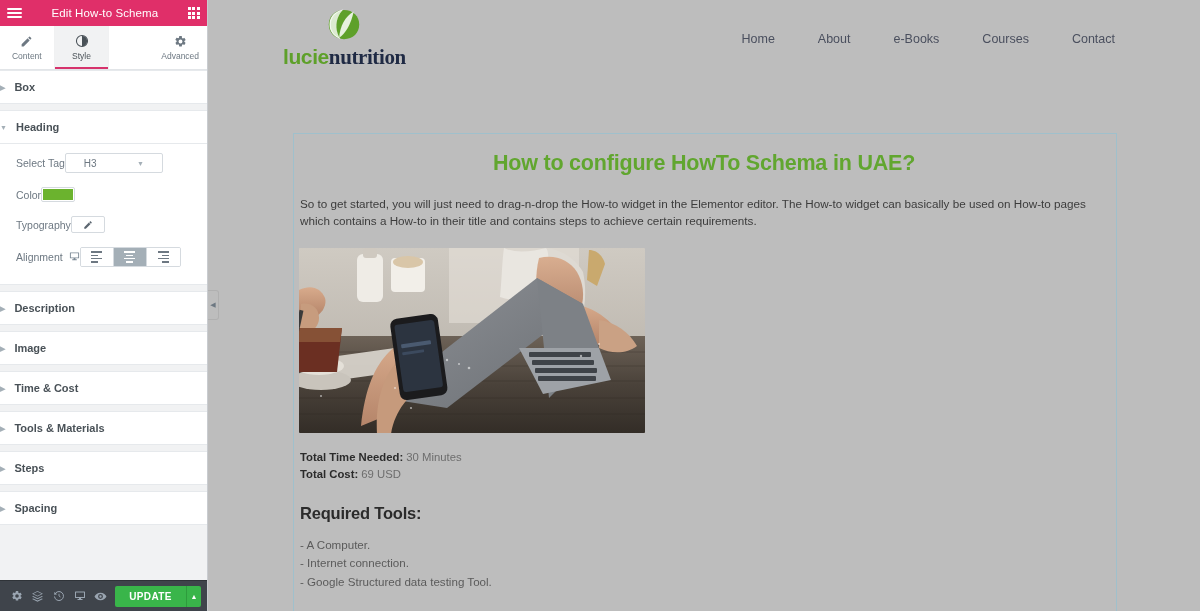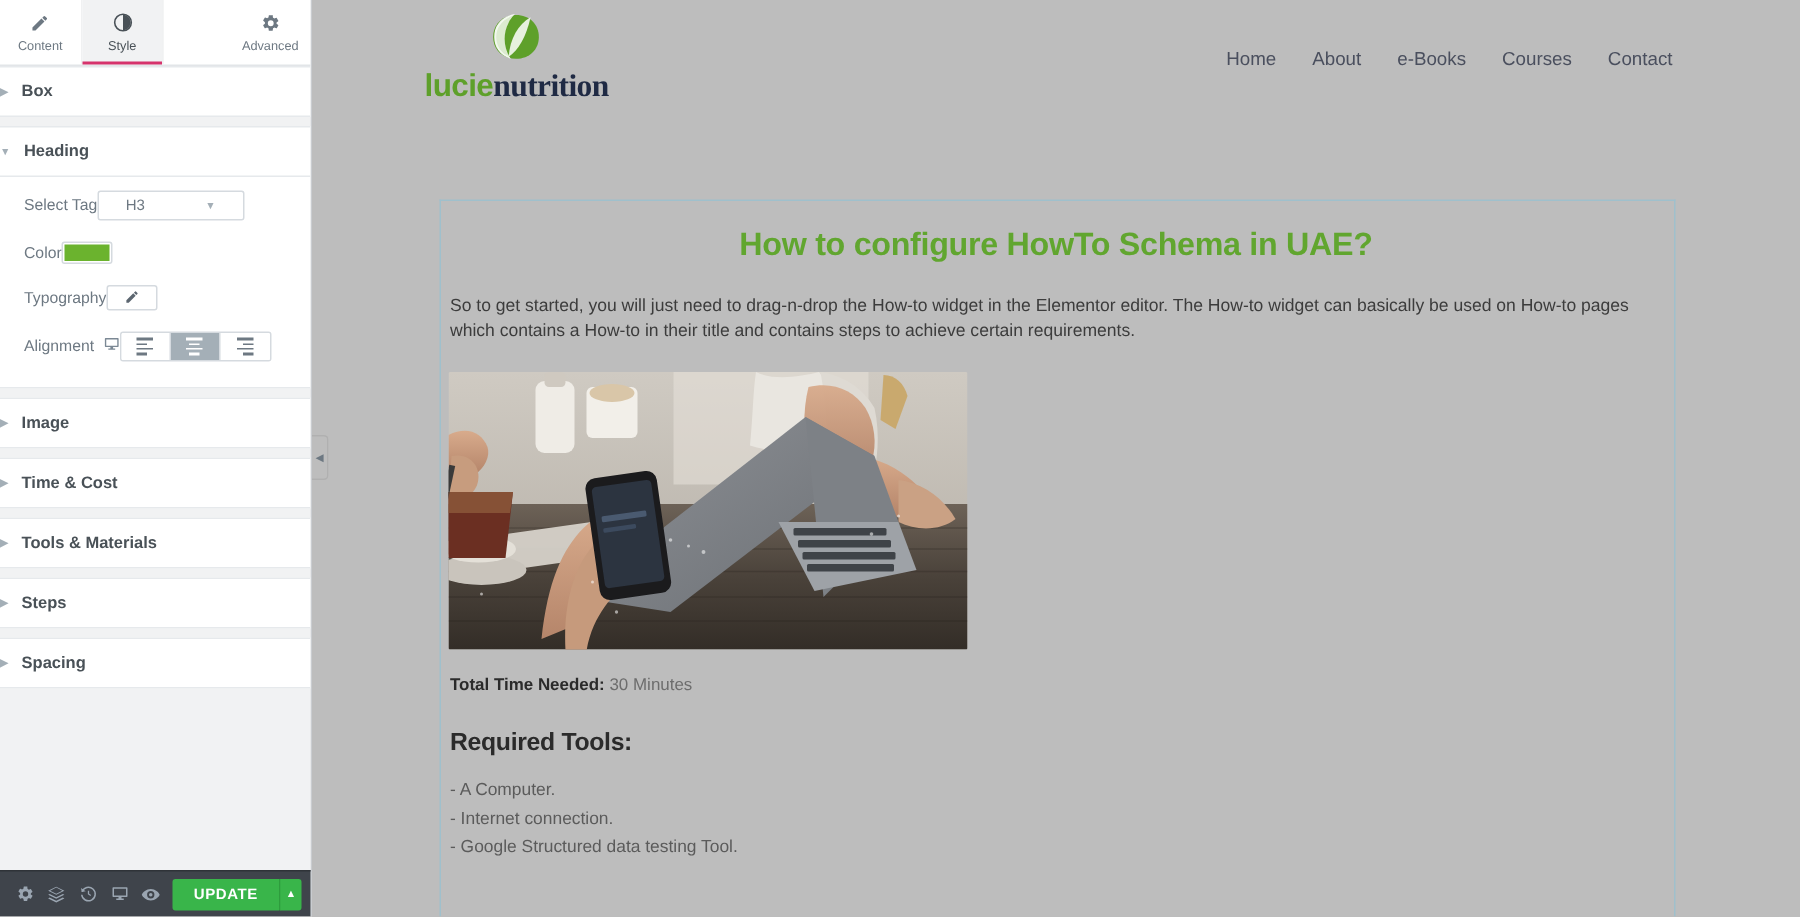--- a/index.html
+++ b/index.html
@@ -125,21 +125,21 @@
     background:#bdbdbd; overflow:hidden;
   }
   .site-header {
     height:78px; display:flex; align-items:center; padding:0 85px 0 75px; justify-content:space-between;
   }
   .logo-wrap { display:flex; flex-direction:column; align-items:center; gap:1px; }
   .leaf { width:42px; height:36px; }
   .logo-text { font-size:21px; font-weight:bold; letter-spacing:-0.4px; }
   .logo-text .a { color:#5ea02a; }
   .logo-text .b { color:#1f2a44;font-family:Liberation Serif, serif; }
-  .nav { display:flex; gap:24px;align-items:flex-end; }
+  .nav { display:flex; gap:43px;align-items:flex-end; }
   .nav a { font-size:12.5px; color:#4a4f5e; text-decoration:none; }
 
   .content-box {
     margin:55px 0 0 85px; width:824px; min-height:530px;
     border:1px solid #9fc0cc; border-bottom:none; padding:17px 6px 0 4px;
     background:transparent;
   }
   .c-title {
     text-align:center; color:#61a62f; font-size:21.5px; font-weight:bold;
     letter-spacing:-.2px; margin-bottom:19px;
@@ -154,20 +154,39 @@
   .h-sub { font-size:16.5px; font-weight:bold; color:#2b2b2b; margin:20px 0 13px 2px; letter-spacing:-.2px; }
   .bullet { font-size:11.6px; color:#5b5b5b; line-height:1.62; margin-left:2px; }
 </style>
 </head>
 <body>
 
 <div id="root">
 
   <div id="panel">
 
+    <div class="panel-header">
+      <div class="ico-ham">
+          <i></i>
+          <i></i>
+          <i></i>
+        </div>
+      <div class="ptitle">Edit How-to Schema</div>
+      <div class="ico-grid">
+        <i></i>
+          <i></i>
+          <i></i>
+          <i></i>
+          <i></i>
+          <i></i>
+          <i></i>
+          <i></i>
+          <i></i>
+      </div>
+    </div>
 
     <div class="panel-tabs">
       <div class="ptab">
         <span>
           <svg width="13" height="13" viewBox="0 0 24 24" fill="#6d7882">
               <path d="M3 17.25V21h3.75L17.81 9.94l-3.75-3.75L3 17.25zM20.71 7.04a1 1 0 0 0 0-1.41l-2.34-2.34a1 1 0 0 0-1.41 0l-1.83 1.83 3.75 3.75 1.83-1.83z"></path>
             </svg>
         </span>
         <span>Content</span>
       </div>
@@ -260,20 +279,24 @@
                 <i class="bar" style="width:11px"></i>
                   <i class="bar" style="width:7px"></i>
                   <i class="bar" style="width:11px"></i>
                   <i class="bar" style="width:7px"></i>
               </span>
             </div>
           </div>
         </div>
       </div>
 
+      <div class="sec">
+        <span class="arrow">▶</span>
+        <span>Description</span>
+      </div>
       <div class="sec">
         <span class="arrow">▶</span>
         <span>Image</span>
       </div>
       <div class="sec">
         <span class="arrow">▶</span>
         <span>Time &amp; Cost</span>
       </div>
       <div class="sec">
         <span class="arrow">▶</span>
@@ -425,20 +448,24 @@
           <circle cx="22" cy="148" r="1"></circle>
             <circle cx="300" cy="96" r="1"></circle>
         </g>
       </svg>
 
       <div class="meta">
         <div>
           <b>Total Time Needed:</b>
           <span>30 Minutes</span>
         </div>
+        <div>
+          <b>Total Cost:</b>
+          <span>69 USD</span>
+        </div>
       </div>
 
       <div class="h-sub">Required Tools:</div>
       <div class="bullet">
         <div>- A Computer.</div>
         <div>- Internet connection.</div>
         <div>- Google Structured data testing Tool.</div>
       </div>
 
     </div>

